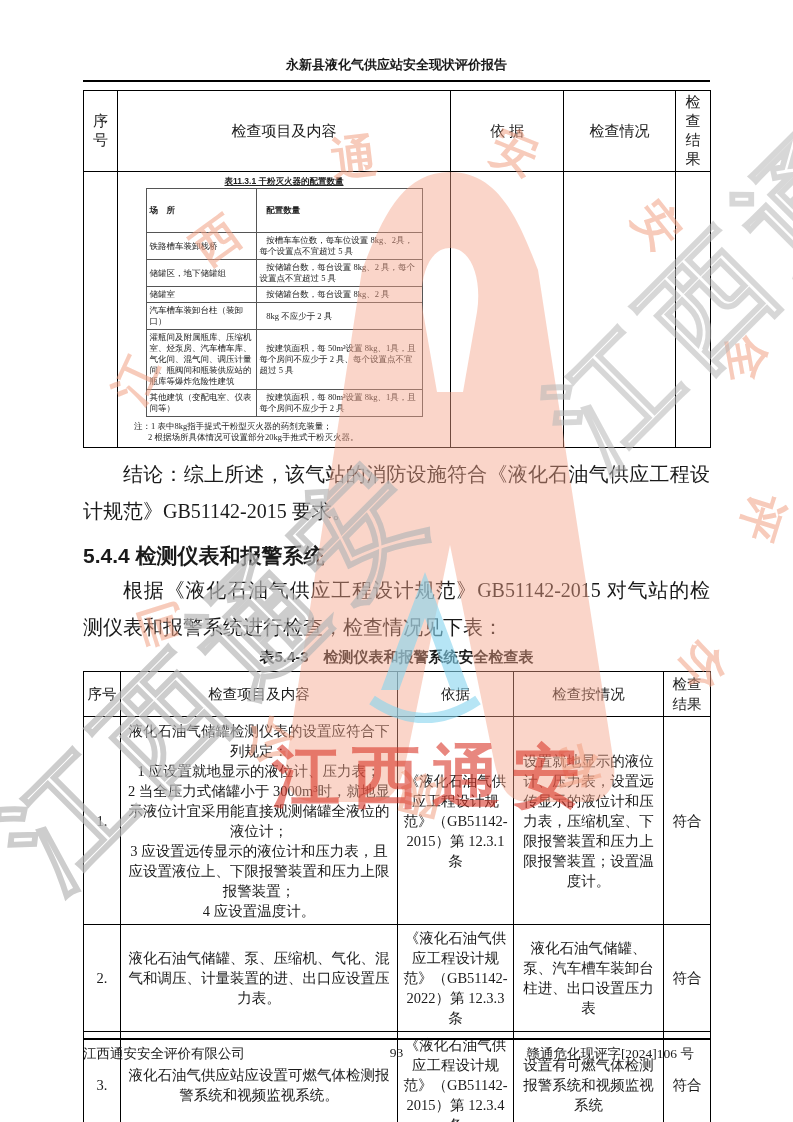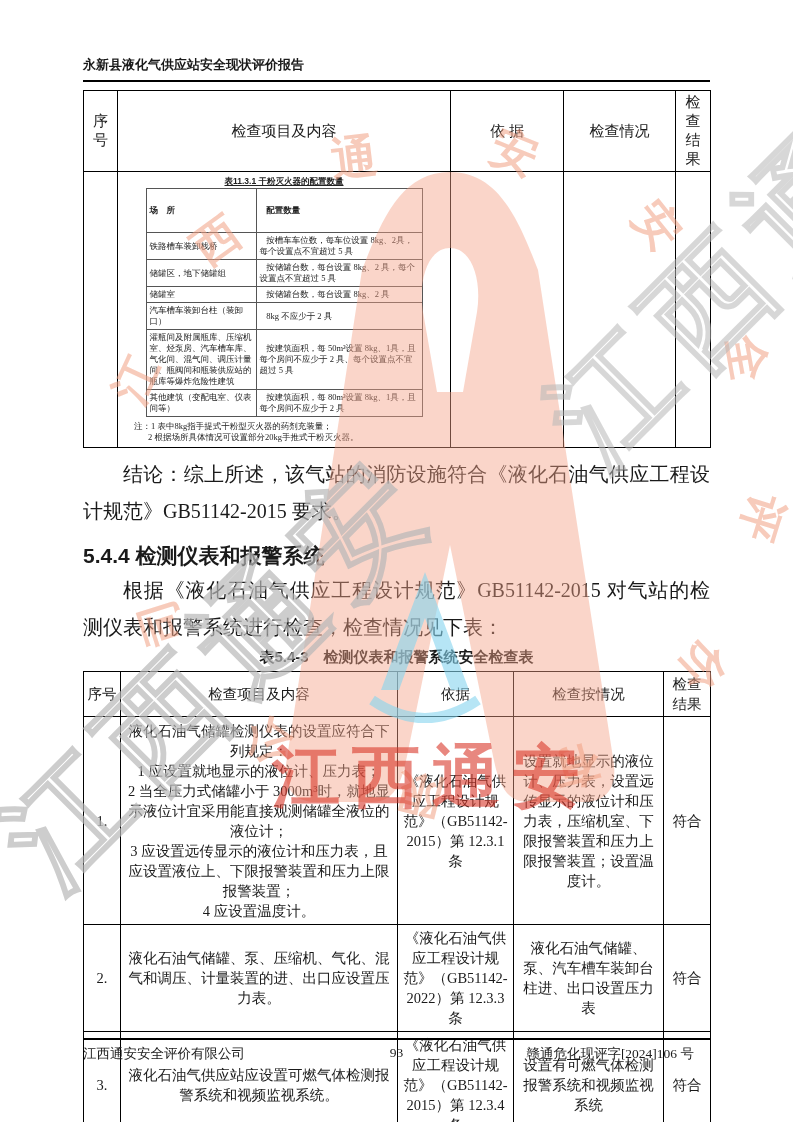--- a/index.html
+++ b/index.html
@@ -1,21 +1,21 @@
 <!DOCTYPE html>
 <html><head>
 <meta charset="utf-8">
 <style>
   * { margin:0; padding:0; box-sizing:border-box; }
   html,body { width:793px; height:1122px; background:#ffffff; overflow:hidden;
               font-family:"Liberation Serif", serif; color:#1a1a1a; }
   .page { position:relative; width:793px; height:1122px; padding:56px 83px 0 83px; }
 
   
-  .doc-header { text-align:left; font-family:"Liberation Sans", sans-serif;
+  .doc-header { text-align:center; font-family:"Liberation Sans", sans-serif;
                 font-weight:bold; font-size:13px; padding-bottom:6px;
                 border-bottom:2px solid #000; }
 
   
   table { border-collapse:collapse; width:627px; table-layout:fixed; }
   td,th { border:1.5px solid #000; vertical-align:middle; text-align:center;
           font-weight:normal; padding:2px 3px; }
 
   
   .t1 { margin-top:8px; font-size:15px; }

